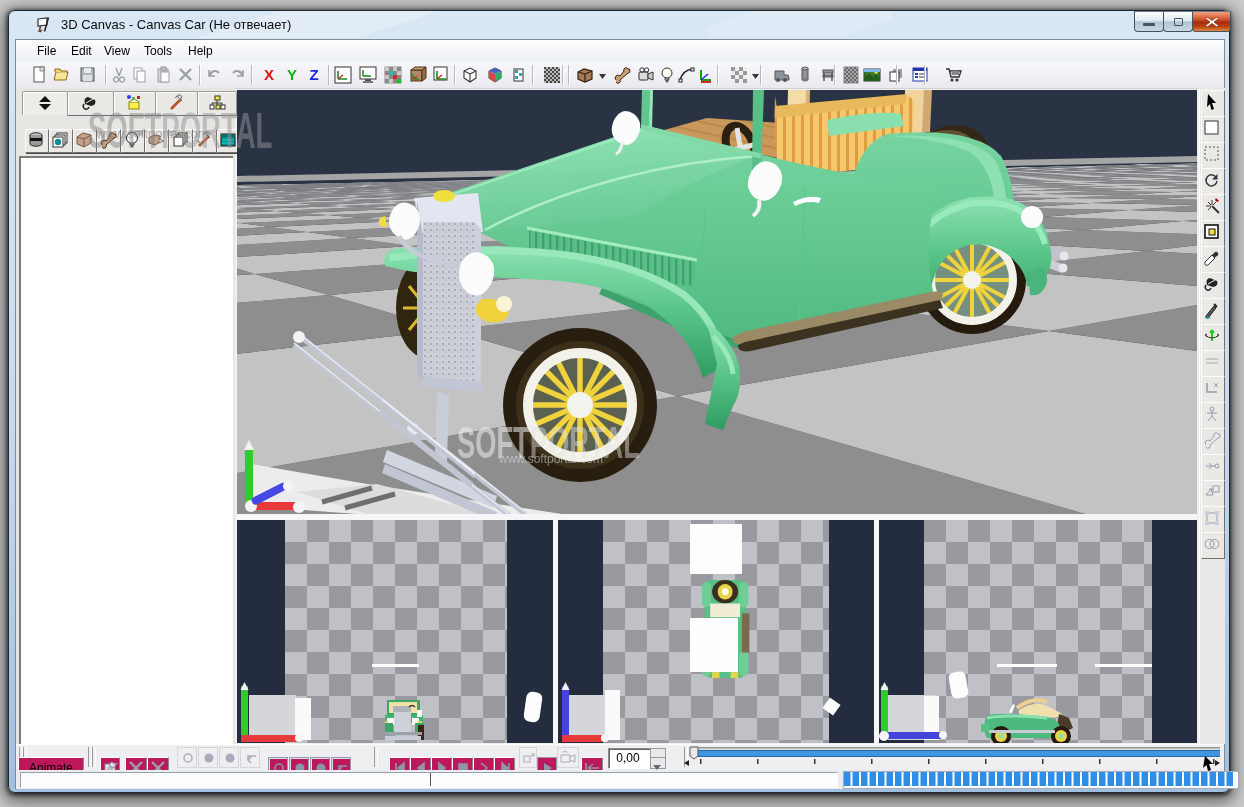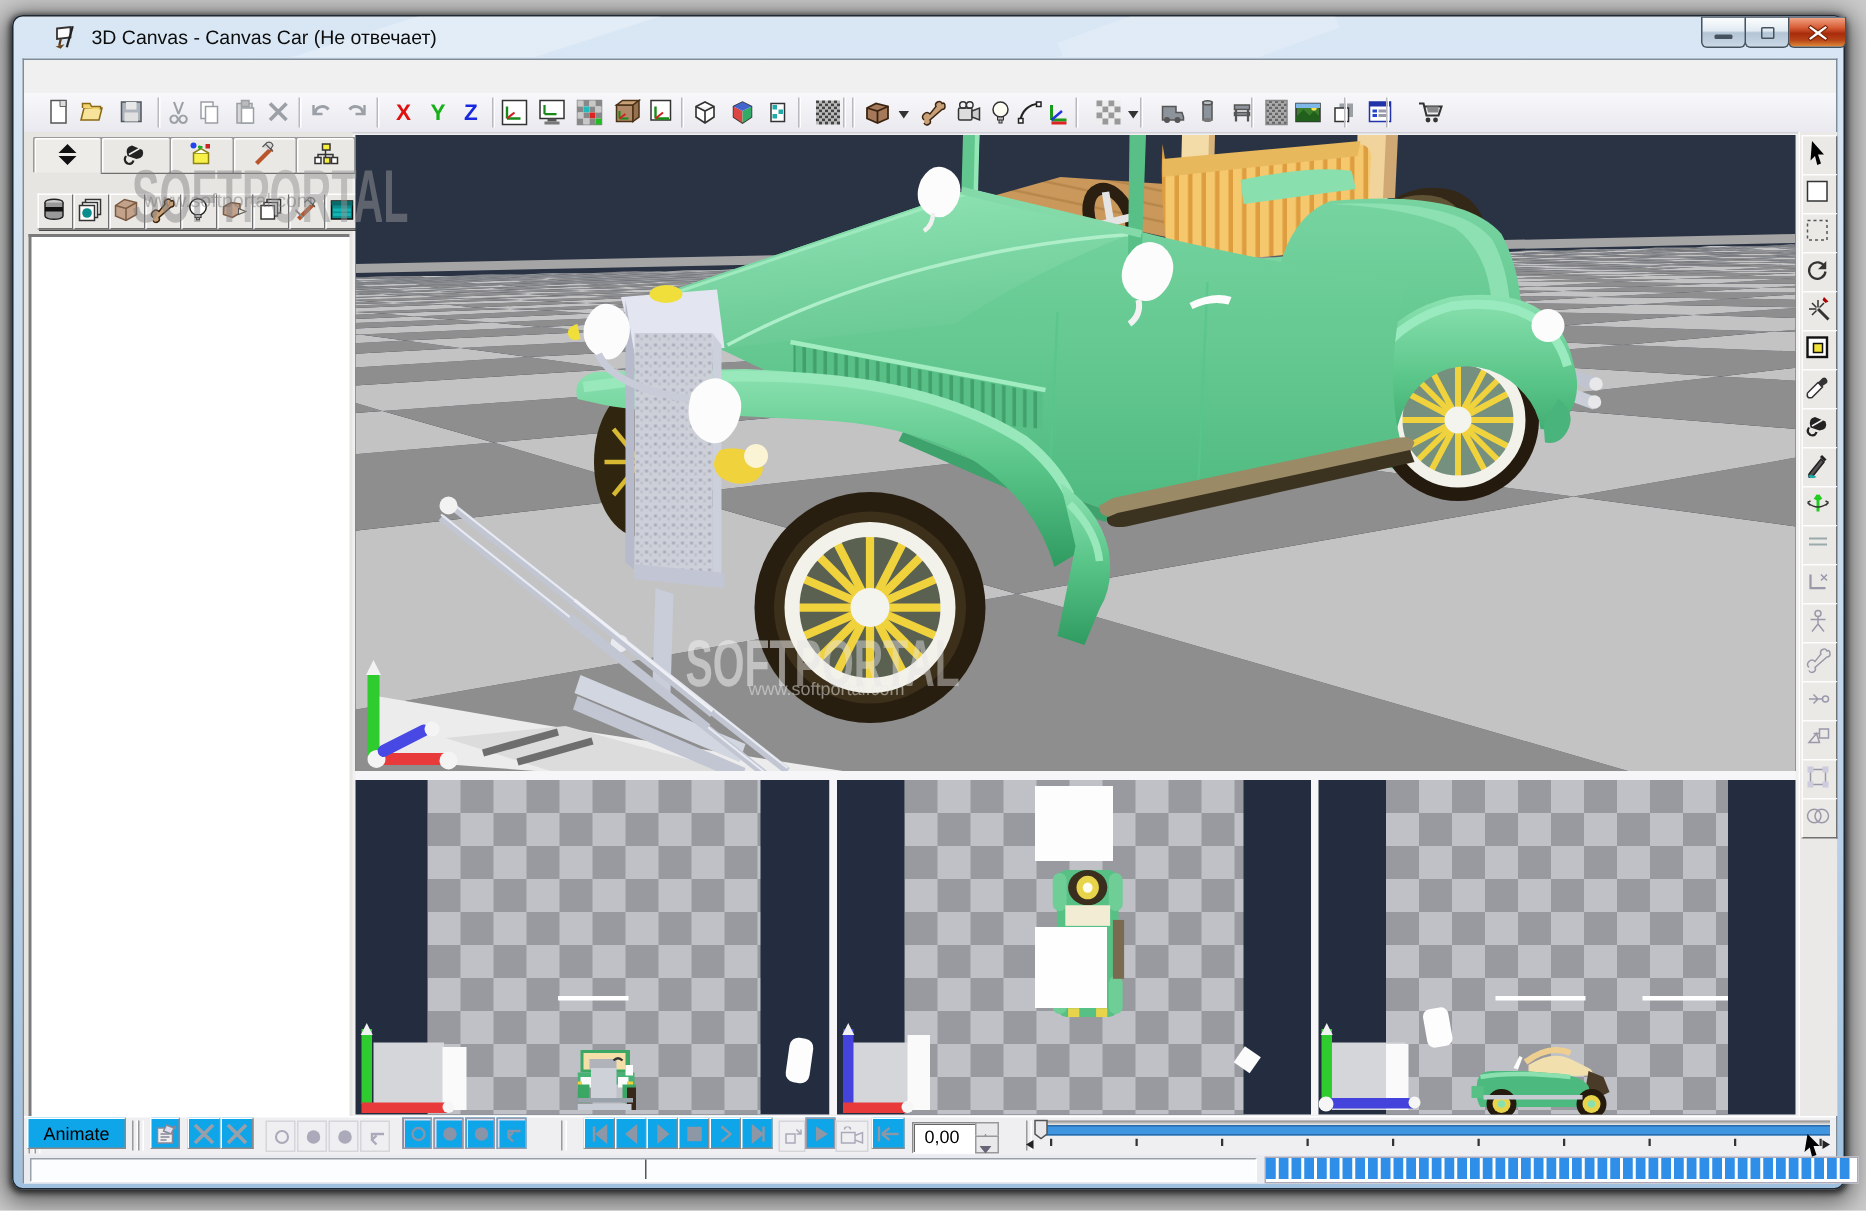--- a/index.html
+++ b/index.html
@@ -29,21 +29,21 @@
 .pbtn{position:absolute;background:#eae8e4;border-top:1px solid #fdfdfd;border-left:1px solid #fdfdfd;border-right:1px solid #6f6f6f;border-bottom:1px solid #6f6f6f;box-shadow:1px 1px 0 #4a4a4a;}
 #whitebox{position:absolute;left:3px;top:68px;width:212px;height:586px;background:#fff;border-top:2px solid #7a7a7a;border-left:2px solid #7a7a7a;}
 #vp3d{position:absolute;left:221px;top:50px;width:960px;height:424px;background:#2a3344;overflow:hidden;}
 #vprow{position:absolute;left:221px;top:474px;width:960px;height:229px;background:#f6f6f8;}
 .vpsm{position:absolute;top:6px;height:223px;background:#232d3f;overflow:hidden;}
 .checker{position:absolute;background-image:repeating-conic-gradient(#989a9f 0 25%,#bfc1c6 0 50%);background-size:44px 44px;}
 #righttb{position:absolute;left:1183px;top:48px;width:25px;height:656px;background:#ebe9e7;border-left:1px solid #fff;}
 .rbtn{position:absolute;left:1px;width:22px;height:25px;background:#ebe9e6;border-top:1px solid #fdfdfd;border-left:1px solid #fdfdfd;border-right:1px solid #707070;border-bottom:1px solid #707070;}
 #animbar{position:absolute;left:0;top:704px;width:1208px;height:26px;background:#efeff2;border-top:1px solid #fff;}
 #statusbar{position:absolute;left:0;top:730px;width:1208px;height:19px;background:#e9ebf1;}
-.bbtn{position:absolute;top:0;height:21px;background:#0ea5e9;border-top:1px solid #fff;border-left:1px solid #fff;border-right:1px solid #8a8a8a;border-bottom:1px solid #8a8a8a;box-sizing:border-box;}
+.bbtn{position:absolute;top:12px;height:21px;background:#be185d;border-top:1px solid #fff;border-left:1px solid #fff;border-right:1px solid #8a8a8a;border-bottom:1px solid #8a8a8a;box-sizing:border-box;}
 .bflat{position:absolute;top:2px;height:21px;background:#efeff2;border:1px solid #d6d6da;box-sizing:border-box;}
 .sep2{position:absolute;top:2px;width:2px;height:20px;border-left:1px solid #9a9a9a;border-right:1px solid #fff;}
 .wm{position:absolute;font-weight:bold;letter-spacing:0px;font-family:"Liberation Sans",sans-serif;}
 </style>
 </head>
 <body>
 <div id="stage">
  <div id="win">
   <div id="tstreak">
         <div style="left:180px;top:-12px;width:260px;height:50px;transform:rotate(-18deg);"></div>
@@ -67,20 +67,27 @@
         </div>
       </div>
   <div class="cap" id="b-cls">
         <div class="glyph">
           <svg width="14" height="12" viewBox="0 0 14 12">
             <path d="M2,1 L7,4.5 L12,1 L13.5,2.5 L9,6 L13.5,9.5 L12,11 L7,7.5 L2,11 L0.5,9.5 L5,6 L0.5,2.5 Z" fill="#fff" stroke="#7a2408" stroke-width="0.7"></path>
           </svg>
         </div>
       </div>
   <div id="client">
+    <div id="menubar">
+      <div class="mi" style="left:21px;">File</div>
+      <div class="mi" style="left:55px;">Edit</div>
+      <div class="mi" style="left:88px;">View</div>
+      <div class="mi" style="left:128px;">Tools</div>
+      <div class="mi" style="left:172px;">Help</div>
+    </div>
     <div id="toolbar">
           <svg class="ti" style="left:14px;" width="18" height="18" viewBox="0 0 18 18">
             <rect x="3" y="1" width="10" height="15" fill="#fff" stroke="#555"></rect>
             <path d="M9,1 h4 l0,4 h-4 z" fill="#ddd" stroke="#555" stroke-width="0.6"></path>
           </svg>
           <svg class="ti" style="left:36px;" width="18" height="18" viewBox="0 0 18 18">
             <path d="M1,14 L3,6 H15 L13,14 Z" fill="#f7e39a" stroke="#8a6914"></path>
             <path d="M2,6 V3 h5 l1,2 h6 v2" fill="#f2d573" stroke="#8a6914"></path>
           </svg>
           <svg class="ti" style="left:62px;" width="18" height="18" viewBox="0 0 18 18">

